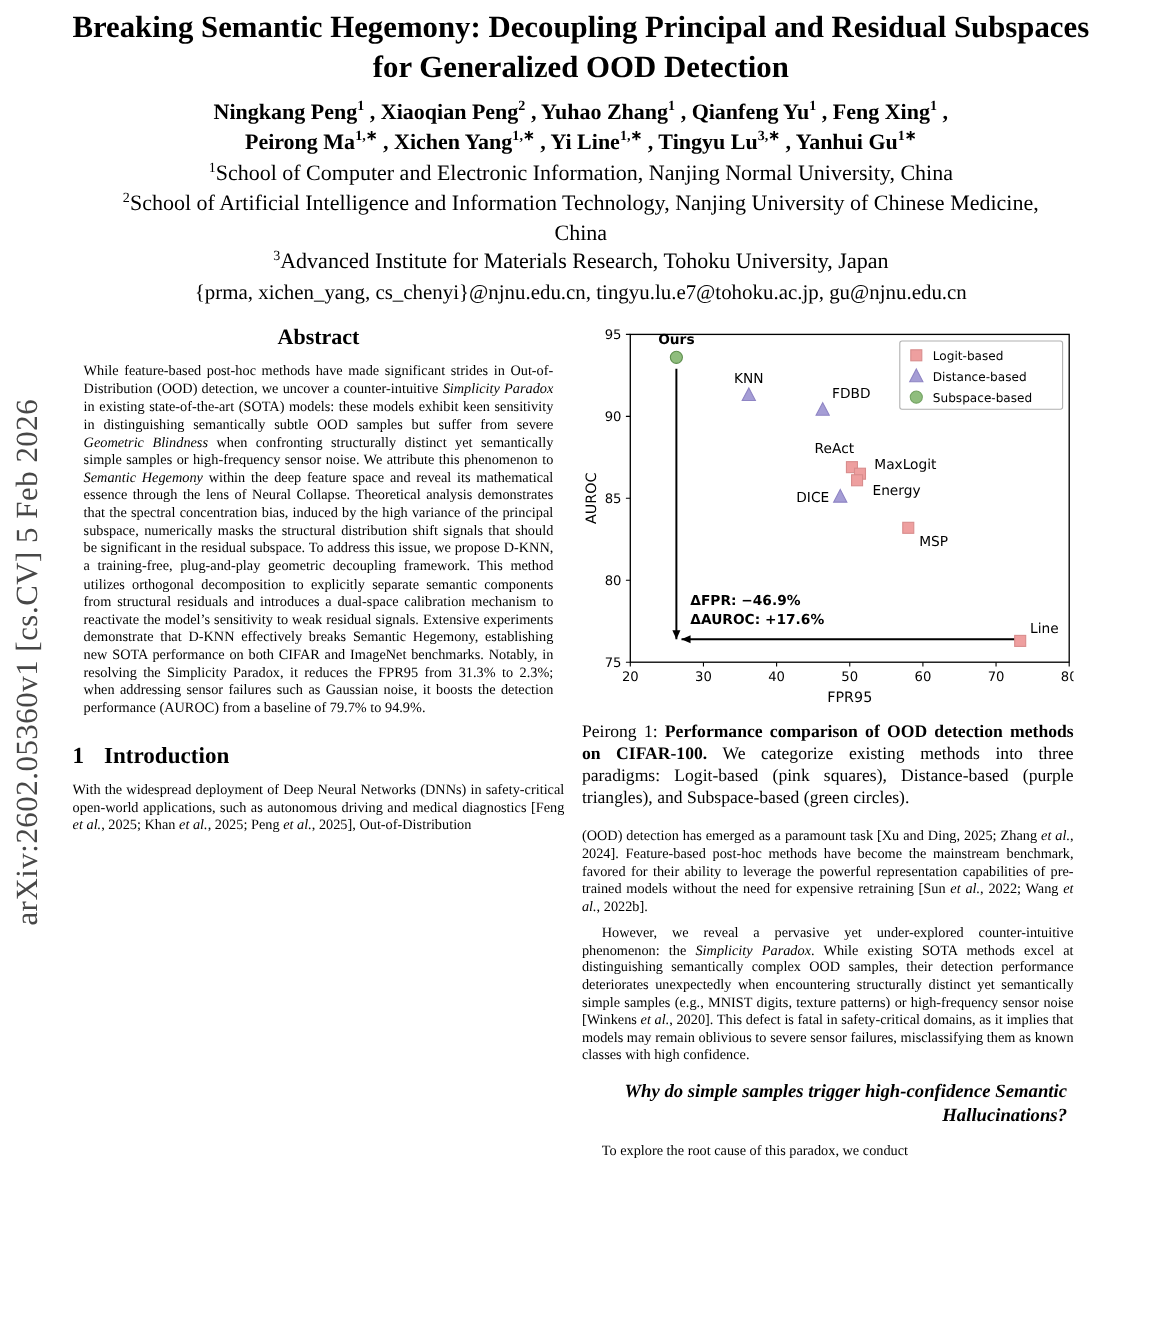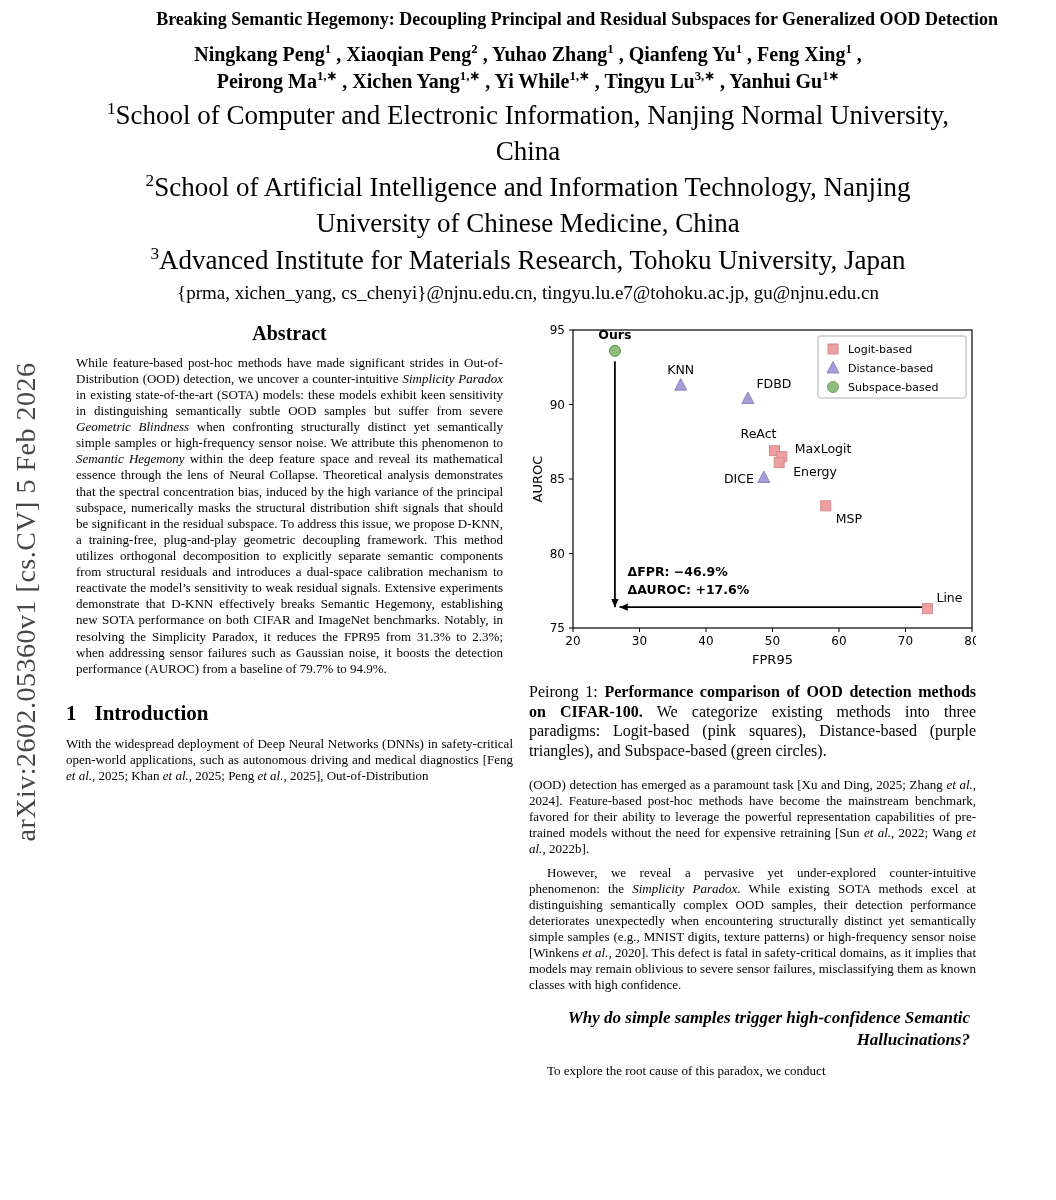--- a/index.html
+++ b/index.html
@@ -11,23 +11,23 @@
 
   
   .arxiv-sidebar{
     position:absolute;top:602px;left:26px;
     transform:translate(-50%,-50%) rotate(-90deg);
     white-space:nowrap;font-size:28px;color:#474747;letter-spacing:.5px;
   }
 
   
   .header{text-align:center;padding-top:6px;}
-  .title{font-size:18px;font-weight:bold;line-height:1.27;margin:2px 58px 10px;text-align:right;}
+  .title{font-size:28px;font-weight:bold;line-height:1.27;margin:2px 58px 10px;}
   .authors{font-size:20px;font-weight:bold;line-height:1.35;margin:0 70px;}
-  .affiliations{font-size:27px;line-height:1.34;max-width:852px;margin:2px auto 0;}
+  .affiliations{font-size:20px;line-height:1.34;max-width:852px;margin:2px auto 0;}
   .affil-line{margin:0;}
   .emails{font-size:19px;margin-top:4px;}
   sup,.sup{font-size:0.64em;vertical-align:super;line-height:0;}
 
   
   .columns{display:flex;gap:16px;padding:0 66px;margin-top:16px;height:910px;}
   .col{width:447px;overflow:hidden;}
   .col-left{position:relative;}
 
   .abstract-heading{font-size:20px;font-weight:bold;text-align:center;margin:2px 0 10px;}
@@ -67,21 +67,21 @@
 </head>
 <body>
 
 <div class="page">
 
   <div class="arxiv-sidebar">arXiv:2602.05360v1  [cs.CV]  5 Feb 2026</div>
 
   <div class="header">
     <h1 class="title">Breaking Semantic Hegemony: Decoupling Principal and Residual Subspaces for Generalized OOD Detection</h1>
     <div class="authors"><span>Ningkang Peng</span><span class="sup">1</span><span> , </span><span>Xiaoqian Peng</span><span class="sup">2</span><span> , </span><span>Yuhao Zhang</span><span class="sup">1</span><span> , </span><span>Qianfeng Yu</span><span class="sup">1</span><span> , </span><span>Feng Xing</span><span class="sup">1</span><span> ,</span></div>
-    <div class="authors"><span>Peirong Ma</span><span class="sup">1,∗</span><span> , </span><span>Xichen Yang</span><span class="sup">1,∗</span><span> , </span><span>Yi While</span><span class="sup">1,∗</span><span> , </span><span>Tingyu Lu</span><span class="sup">3,∗</span><span> , </span><span>Yanhui Gu</span><span class="sup">1∗</span></div>
+    <div class="authors"><span>Peirong Ma</span><span class="sup">1,∗</span><span> , </span><span>Xichen Yang</span><span class="sup">1,∗</span><span> , </span><span>Yi Line</span><span class="sup">1,∗</span><span> , </span><span>Tingyu Lu</span><span class="sup">3,∗</span><span> , </span><span>Yanhui Gu</span><span class="sup">1∗</span></div>
     <div class="affiliations">
       <div class="affil-line"><span class="sup">1</span><span>School of Computer and Electronic Information, Nanjing Normal University, China</span></div>
       <div class="affil-line"><span class="sup">2</span><span>School of Artificial Intelligence and Information Technology, Nanjing University of Chinese Medicine, China</span></div>
       <div class="affil-line"><span class="sup">3</span><span>Advanced Institute for Materials Research, Tohoku University, Japan</span></div>
     </div>
     <div class="emails">{prma, xichen_yang, cs_chenyi}@njnu.edu.cn, tingyu.lu.e7@tohoku.ac.jp, gu@njnu.edu.cn</div>
   </div>
 
   <div class="columns">
 

